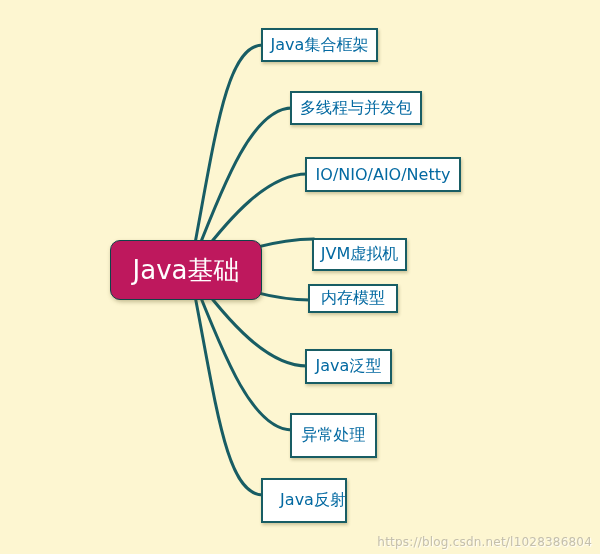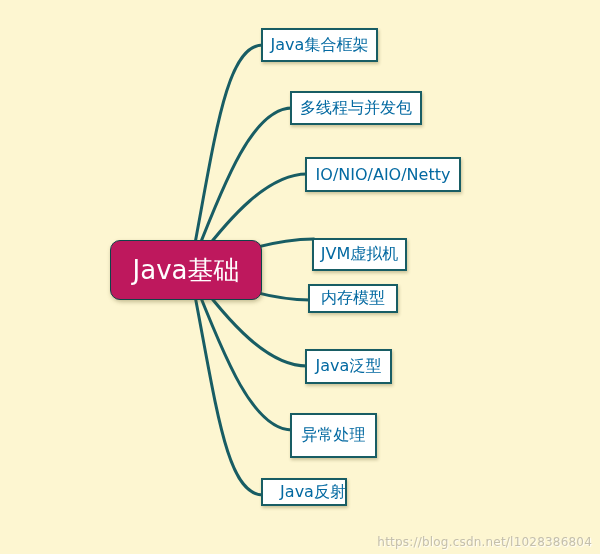--- a/index.html
+++ b/index.html
@@ -117,19 +117,19 @@
   </div>
 
   <div class="branch-node" style="left:305px; top:349px; width:87px; height:35px;">
     <span>Java泛型</span>
   </div>
 
   <div class="branch-node" style="left:290px; top:413px; width:87px; height:45px;">
     <span>异常处理</span>
   </div>
 
-  <div class="branch-node" style="left:261px; top:478px; width:86px; height:28px;padding-left:18px;">
+  <div class="branch-node" style="left:261px; top:478px; width:86px; height:45px;padding-left:18px;">
     <span>Java反射</span>
   </div>
 
   <div class="watermark">https://blog.csdn.net/l1028386804</div>
 
 </div>
 
 </body></html>

